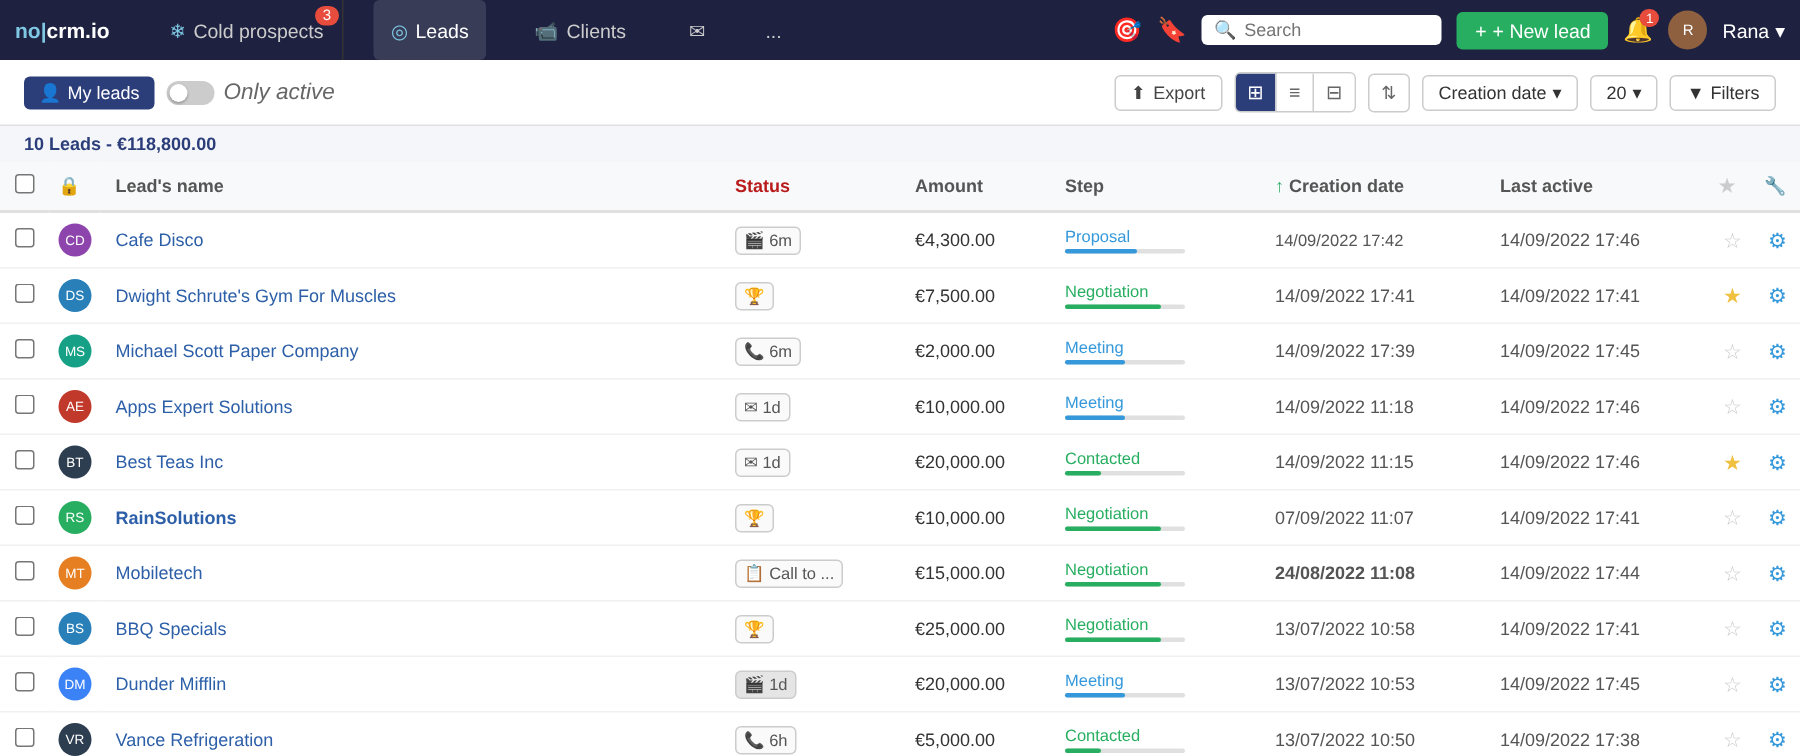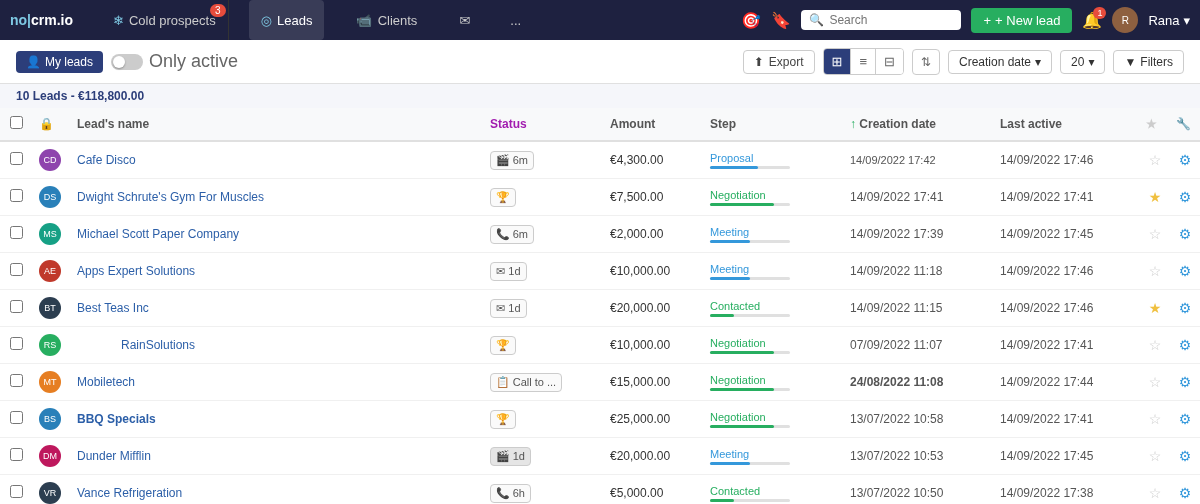--- a/index.html
+++ b/index.html
@@ -73,21 +73,21 @@
       <span>▾</span>
     </div>
   </div>
 </nav>
 
 <div style="display:flex;align-items:center;background:#fff;border-bottom:1px solid #e0e0e0;padding:6px 16px;gap:8px;height:44px;">
   <button style="background:#2c3e7a;color:#fff;border:none;border-radius:4px;padding:4px 10px;font-size:12px;cursor:pointer;display:flex;align-items:center;gap:4px;">
     <span>👤</span>
     <span>My leads</span>
   </button>
-  <label style="display:flex;align-items:center;gap:6px;font-size:18px;color:#666;cursor:pointer;">
+  <label style="display:flex;align-items:center;gap:6px;font-size:15px;color:#666;cursor:pointer;font-style:italic;">
     <div style="width:32px;height:16px;background:#ccc;border-radius:8px;position:relative;cursor:pointer;">
       <div style="width:12px;height:12px;background:#fff;border-radius:50%;position:absolute;top:2px;left:2px;box-shadow:0 1px 2px rgba(0,0,0,0.3);"></div>
     </div>
     <span>Only active</span>
   </label>
 
   <div style="flex:1;"></div>
 
   <button style="background:#fff;border:1px solid #ccc;border-radius:4px;padding:4px 10px;font-size:12px;cursor:pointer;display:flex;align-items:center;gap:5px;color:#444;">
     <span>⬆</span>
@@ -128,21 +128,21 @@
       <tr style="background:#f8f9fa;border-bottom:2px solid #e0e0e0;">
         <th style="padding:8px 10px;width:30px;">
           <input type="checkbox" style="">
         </th>
         <th style="padding:8px 6px;width:30px;">
           <span style="color:#888;">🔒</span>
         </th>
         <th style="padding:8px 10px;text-align:left;font-weight:600;color:#555;min-width:220px;cursor:pointer;">
           <span>Lead's name</span>
         </th>
-        <th style="padding:8px 10px;text-align:left;font-weight:600;color:#a21caf;width:120px;cursor:pointer;">
+        <th style="padding:8px 10px;text-align:left;font-weight:600;color:#b91c1c;width:120px;cursor:pointer;">
           <span>Status</span>
         </th>
         <th style="padding:8px 10px;text-align:left;font-weight:600;color:#555;width:100px;cursor:pointer;">
           <span>Amount</span>
         </th>
         <th style="padding:8px 10px;text-align:left;font-weight:600;color:#555;width:140px;cursor:pointer;">
           <span>Step</span>
         </th>
         <th style="padding:8px 10px;text-align:left;font-weight:600;color:#555;width:150px;cursor:pointer;">
           <span style="color:#27ae60;">↑</span>
@@ -346,21 +346,21 @@
     </td>
   </tr>
         <tr style="border-bottom: 1px solid rgb(240, 240, 240);">
     <td style="padding:7px 10px;vertical-align:middle;">
       <input type="checkbox" style="">
     </td>
     <td style="padding:7px 6px;vertical-align:middle;">
       <div style="width:22px;height:22px;border-radius:50%;background:#27ae60;display:flex;align-items:center;justify-content:center;font-size:9px;color:#fff;">RS</div>
     </td>
     <td style="padding:7px 10px;vertical-align:middle;">
-      <a href="#" style="color:#2c5fa8;font-weight:400;text-decoration:none;font-size:12px;margin-left:44px;">RainSolutions</a>
+      <a href="#" style="color:#2c5fa8;font-weight:700;text-decoration:none;font-size:12px;">RainSolutions</a>
     </td>
     <td style="padding:7px 10px;vertical-align:middle;">
       <span><span style="border:1px solid #ccc;border-radius:4px;padding:2px 5px;font-size:11px;background:#fafafa;color:#555;display:inline-flex;align-items:center;gap:3px;">🏆</span></span>
     </td>
     <td style="padding:7px 10px;vertical-align:middle;">
       <span style="font-weight:500;color:#333;">€10,000.00</span>
     </td>
     <td style="padding:7px 10px;vertical-align:middle;">
       <div>
         <div style="font-size:11px;color:#27ae60;margin-bottom:2px;">Negotiation</div>
@@ -420,21 +420,21 @@
     </td>
   </tr>
         <tr style="border-bottom: 1px solid rgb(240, 240, 240);">
     <td style="padding:7px 10px;vertical-align:middle;">
       <input type="checkbox" style="">
     </td>
     <td style="padding:7px 6px;vertical-align:middle;">
       <div style="width:22px;height:22px;border-radius:50%;background:#2980b9;display:flex;align-items:center;justify-content:center;font-size:9px;color:#fff;">BS</div>
     </td>
     <td style="padding:7px 10px;vertical-align:middle;">
-      <a href="#" style="color:#2c5fa8;font-weight:700;text-decoration:none;font-size:12px;">BBQ Specials</a>
+      <a href="#" style="color:#2c5fa8;font-weight:400;text-decoration:none;font-size:12px;">BBQ Specials</a>
     </td>
     <td style="padding:7px 10px;vertical-align:middle;">
       <span><span style="border:1px solid #ccc;border-radius:4px;padding:2px 5px;font-size:11px;background:#fafafa;color:#555;display:inline-flex;align-items:center;gap:3px;">🏆</span></span>
     </td>
     <td style="padding:7px 10px;vertical-align:middle;">
       <span style="font-weight:500;color:#333;">€25,000.00</span>
     </td>
     <td style="padding:7px 10px;vertical-align:middle;">
       <div>
         <div style="font-size:11px;color:#27ae60;margin-bottom:2px;">Negotiation</div>
@@ -454,21 +454,21 @@
     </td>
     <td style="padding:7px 6px;vertical-align:middle;text-align:center;">
       <span style="cursor:pointer;font-size:14px;color:#3498db;">⚙</span>
     </td>
   </tr>
         <tr style="border-bottom: 1px solid rgb(240, 240, 240);">
     <td style="padding:7px 10px;vertical-align:middle;">
       <input type="checkbox" style="">
     </td>
     <td style="padding:7px 6px;vertical-align:middle;">
-      <div style="width:22px;height:22px;border-radius:50%;background:#be185d;display:flex;align-items:center;justify-content:center;font-size:9px;color:#fff;">DM</div>
+      <div style="width:22px;height:22px;border-radius:50%;background:#3b82f6;display:flex;align-items:center;justify-content:center;font-size:9px;color:#fff;">DM</div>
     </td>
     <td style="padding:7px 10px;vertical-align:middle;">
       <a href="#" style="color:#2c5fa8;font-weight:500;text-decoration:none;font-size:12px;">Dunder Mifflin</a>
     </td>
     <td style="padding:7px 10px;vertical-align:middle;">
       <span><span style="border:1px solid #ccc;border-radius:4px;padding:2px 5px;font-size:11px;background:#e5e5e5;color:#555;display:inline-flex;align-items:center;gap:3px;white-space:nowrap;">🎬 1d</span></span>
     </td>
     <td style="padding:7px 10px;vertical-align:middle;">
       <span style="font-weight:500;color:#333;">€20,000.00</span>
     </td>

